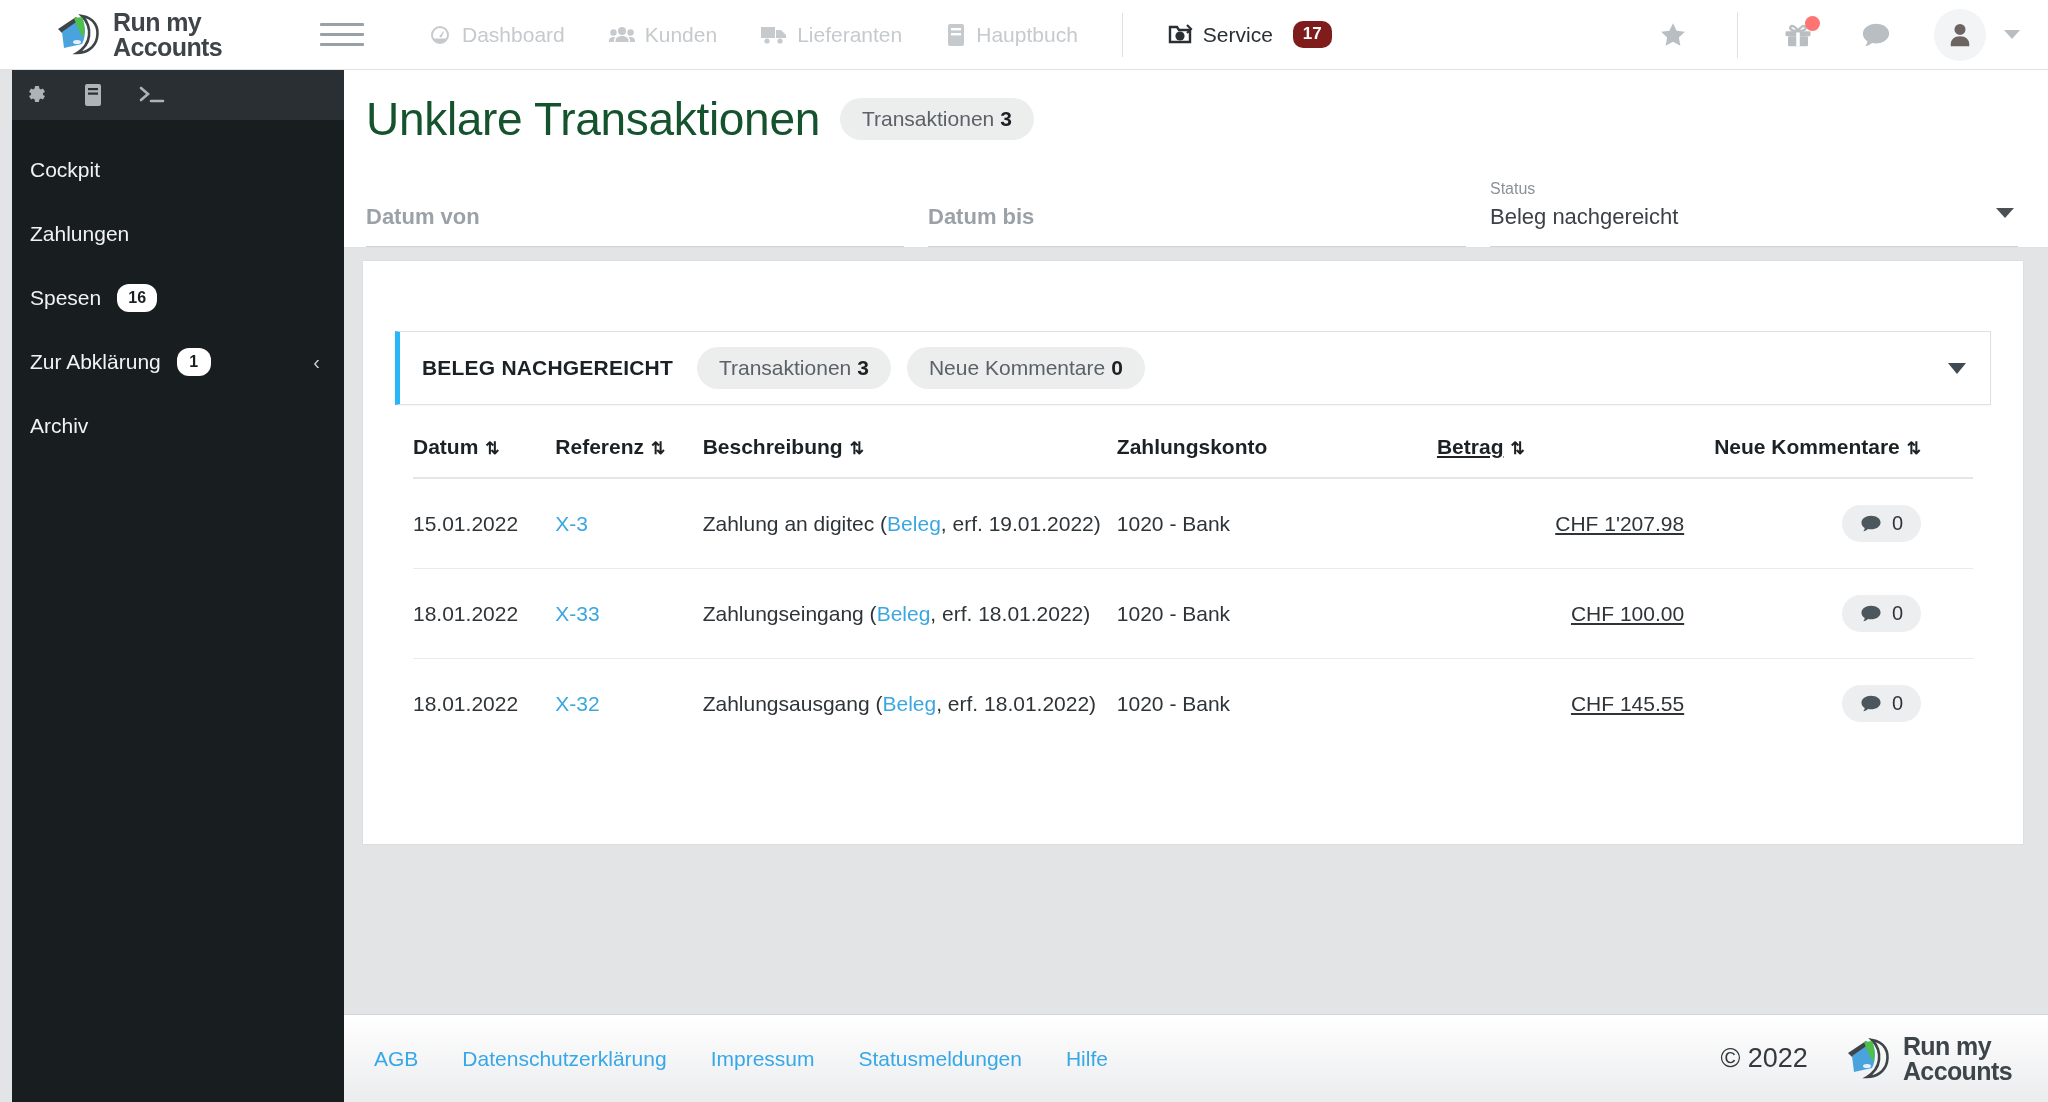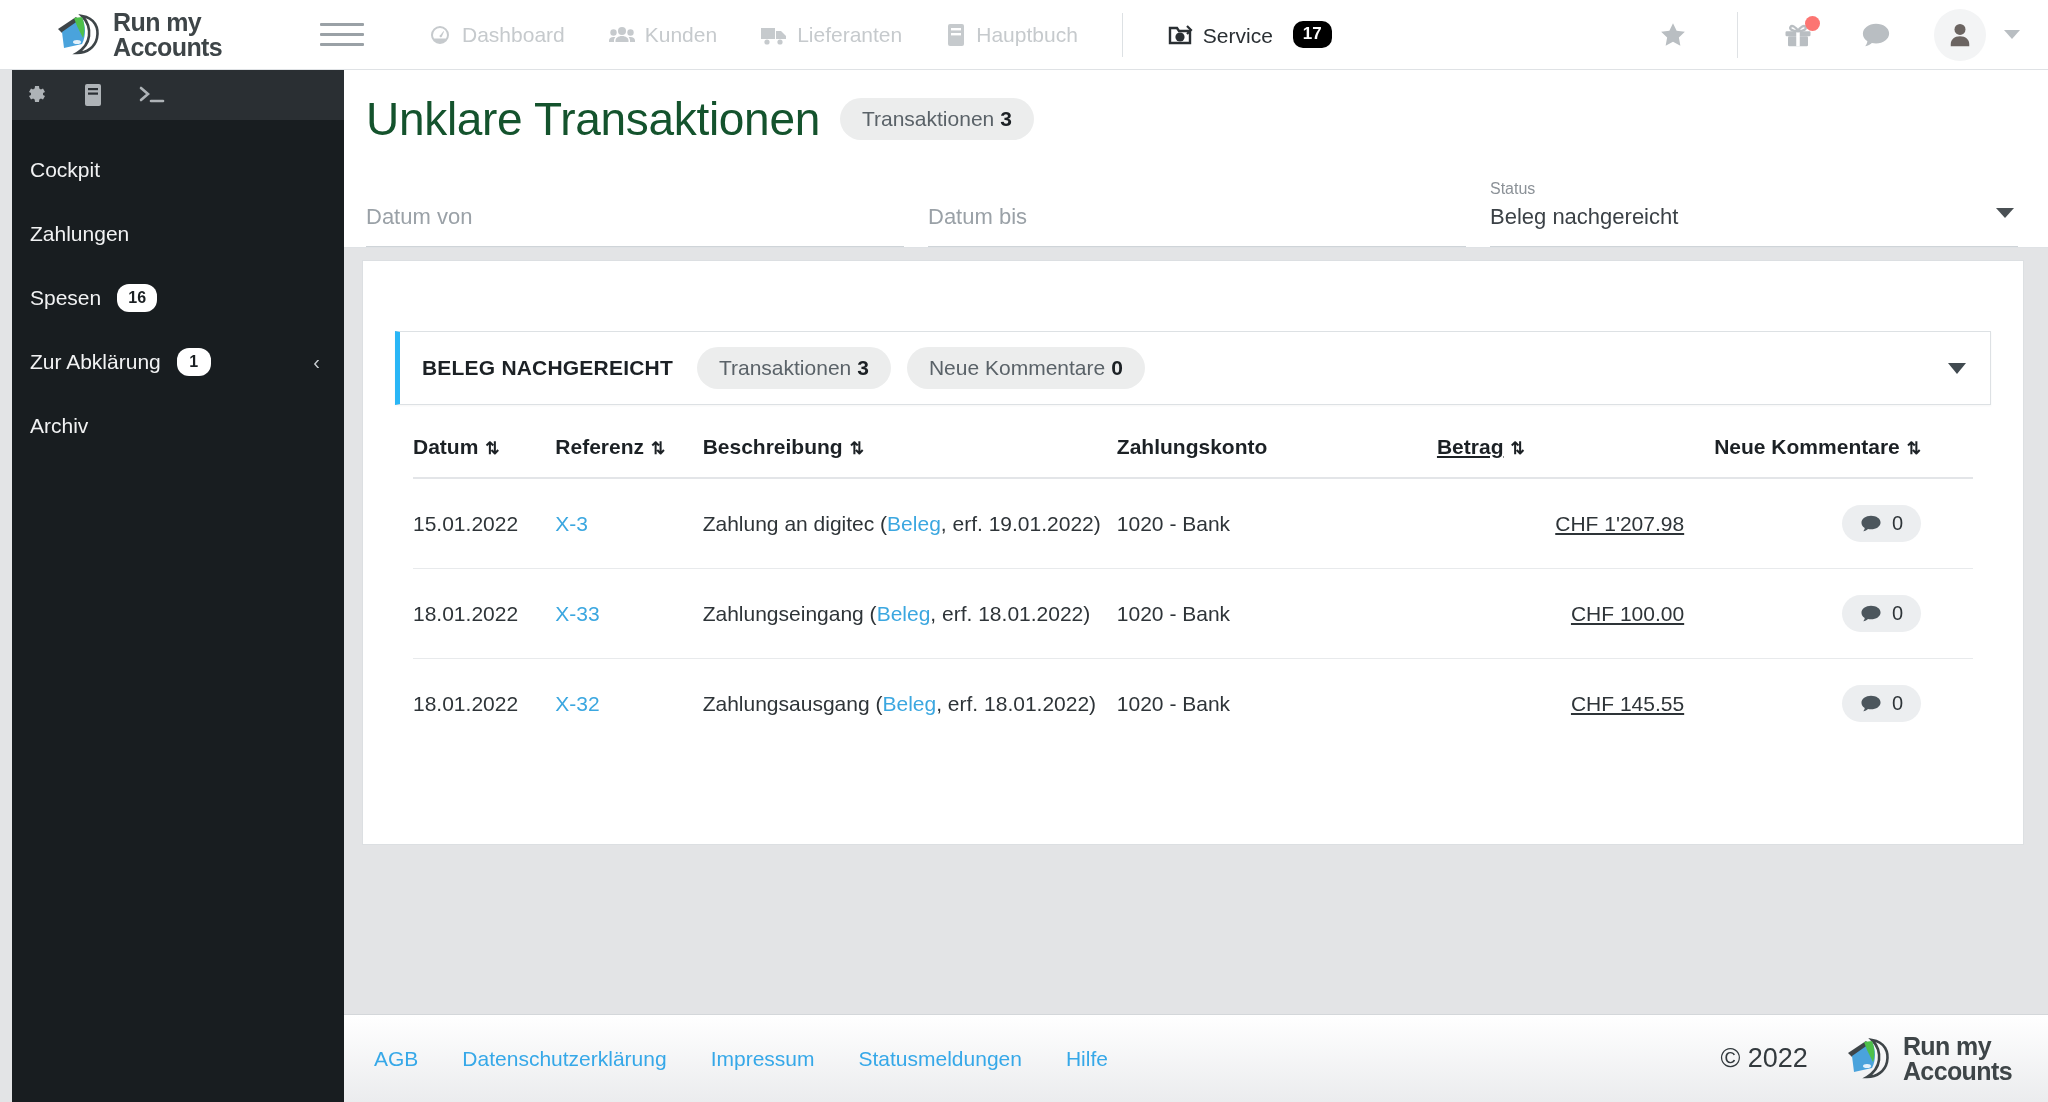--- a/index.html
+++ b/index.html
@@ -26,31 +26,31 @@
   }
 
   .hamburger {
     width: 44px; margin-left: 60px; cursor: pointer;
     display: flex; flex-direction: column; gap: 7px;
   }
   .hamburger span { display: block; height: 3px; background: #9aa1a6; border-radius: 1px; }
 
   .nav-items { display: flex; align-items: center; margin-left: 42px; gap: 0; }
   .nav-item {
-    display: flex; align-items: flex-end; gap: 10px;
+    display: flex; align-items: center; gap: 10px;
     font-size: 21px; color: #c6cacd; padding: 0 22px; cursor: pointer;
     white-space: nowrap;
   }
   .nav-sep { width: 1px; height: 44px; background: #dde1e4; margin: 0 22px; }
   .nav-item.active { color: #2a2f33; }
   .nav-item.active .nav-ico { color: #2a2f33; }
   .nav-ico { display: inline-flex; align-items: center; color: #c6cacd; }
 
   .badge-red {
-    background: #000000; color: #fff; font-size: 17px; font-weight: 600;
+    background: #7f1d1d; color: #fff; font-size: 17px; font-weight: 600;
     border-radius: 10px; padding: 2px 10px; margin-left: 10px; line-height: 1.3;
   }
 
   .topbar-right {
     margin-left: auto; display: flex; align-items: center; padding-right: 28px; gap: 0;
   }
   .ticon { color: #b9bec2; cursor: pointer; display: flex; align-items: center; justify-content: center; }
   .star-btn { width: 72px; }
   .vsep { width: 1px; height: 46px; background: #dfe2e5; margin: 0 28px; }
   .gift-btn { width: 64px; position: relative; }
@@ -112,21 +112,21 @@
   .filters {
     display: flex; align-items: flex-end; gap: 0; padding: 22px 0 0 0;
     border-bottom: 1px solid #dfe2e5; margin: 0 -28px; padding-left: 28px; padding-right: 28px;
     padding-bottom: 0;
   }
   .field { position: relative; padding-bottom: 8px; }
   .field-line { border-bottom: 1px solid #cfd4d8; }
   .field-label {
     font-size: 16px; color: #8b9197; margin-bottom: 4px; height: 20px;
   }
-  .field-ph { font-size: 22px; color: #9aa1a7; padding-bottom: 8px; }
+  .field-ph { font-size: 22px; color: #9aa1a7; padding-bottom: 8px; font-weight: bold; }
   .field-val { font-size: 22px; color: #3b4146; padding-bottom: 8px; }
   .f-von { width: 538px; margin-right: 24px; }
   .f-bis { width: 538px; margin-right: 24px; }
   .f-status { width: 528px; position: relative; }
   .sel-caret {
     position: absolute; right: 4px; bottom: 28px;
     width: 0; height: 0; border-left: 9px solid transparent; border-right: 9px solid transparent;
     border-top: 10px solid #4a5054; cursor: pointer;
   }
 

